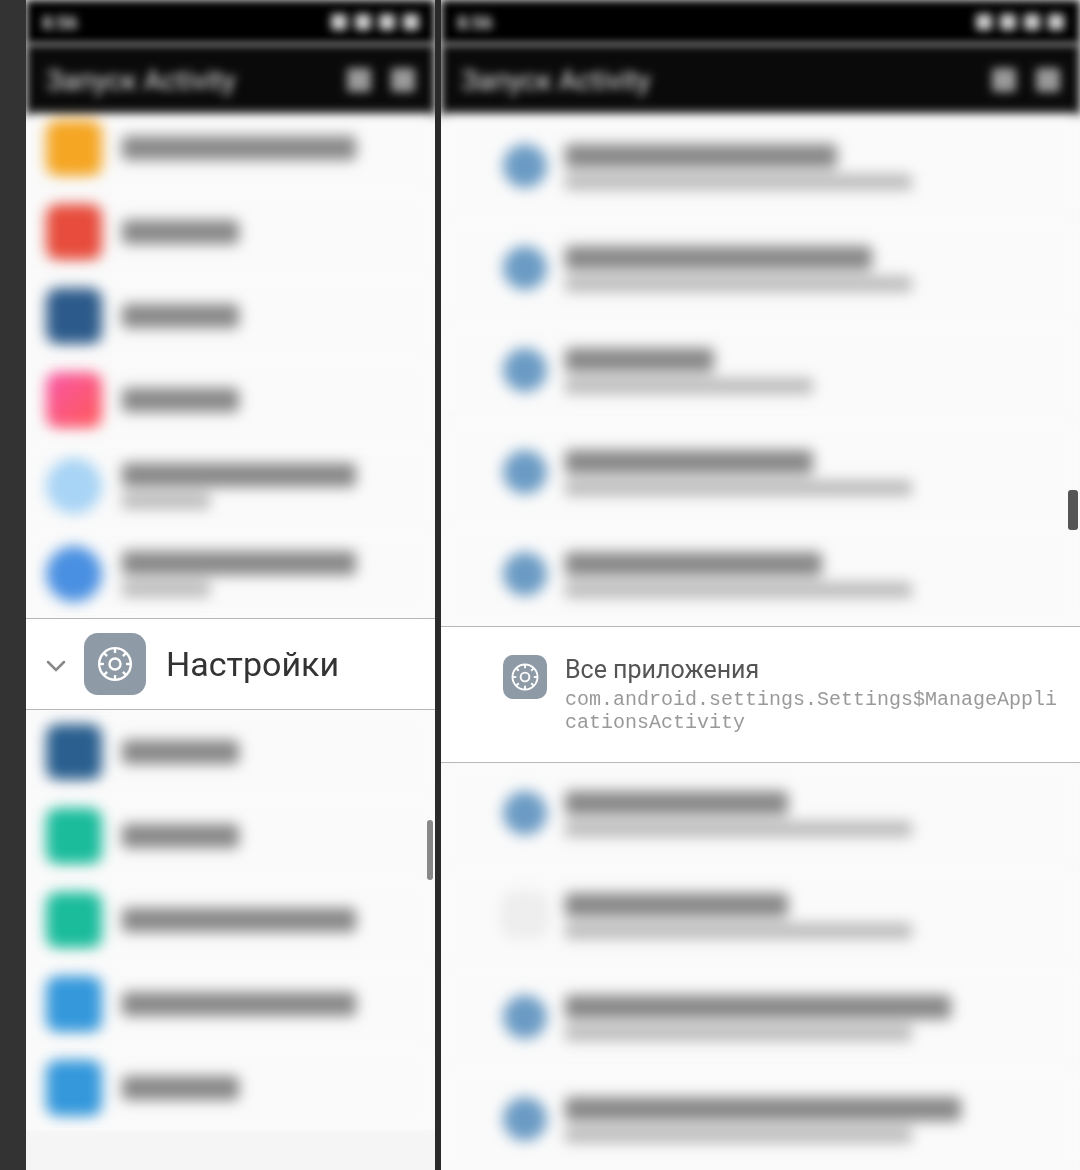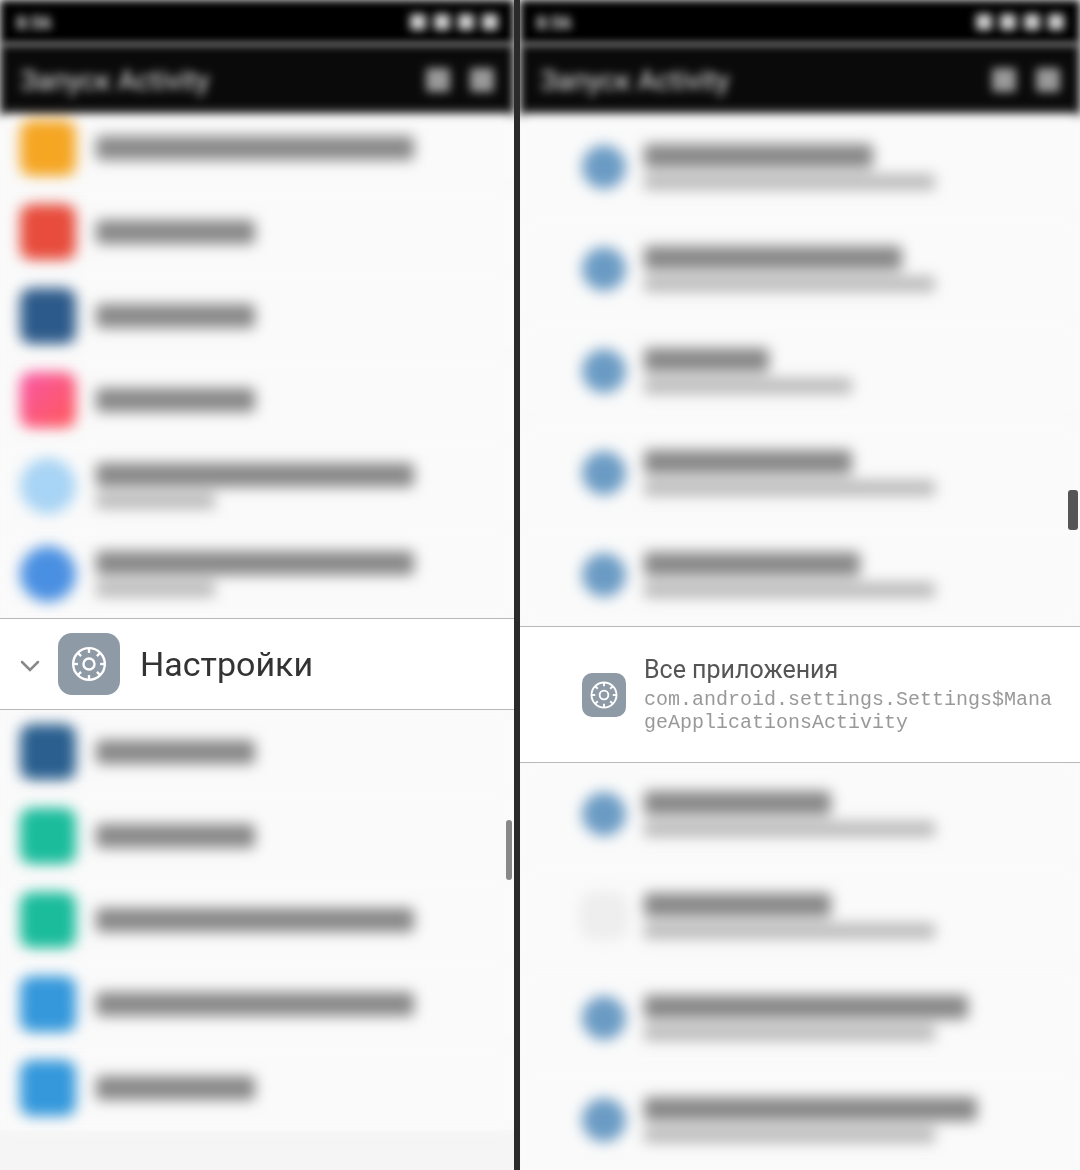--- a/index.html
+++ b/index.html
@@ -10,22 +10,23 @@
       height: 1170px;
       overflow: hidden;
       display: flex;
     }
     .screen {
       position: relative;
       background: #f5f5f5;
       overflow: hidden;
     }
     .screen-left {
-      width: 520px;
+      width: 415px;
       border-right: 6px solid #2a2a2a;
+      margin-left: 26px;
     }
     .screen-right {
       flex: 1;
     }
     .status-bar {
       height: 44px;
       background: #000;
       display: flex;
       align-items: center;
       justify-content: space-between;
@@ -170,21 +171,21 @@
     .blur-text-long { width: 80%; }
     .blur-sub {
       background: #bbb;
       height: 16px;
       width: 70%;
       border-radius: 3px;
       margin-top: 6px;
     }
     .activity-item {
       display: flex;
-      align-items: center;
+      align-items: flex-start;
       padding: 28px 20px;
       min-height: 86px;
       background: #fafafa;
     }
     .activity-item.blurred {
       filter: blur(7px);
     }
     .activity-item.focused {
       background: #fff;
       border-top: 1.5px solid #b8b8b8;

